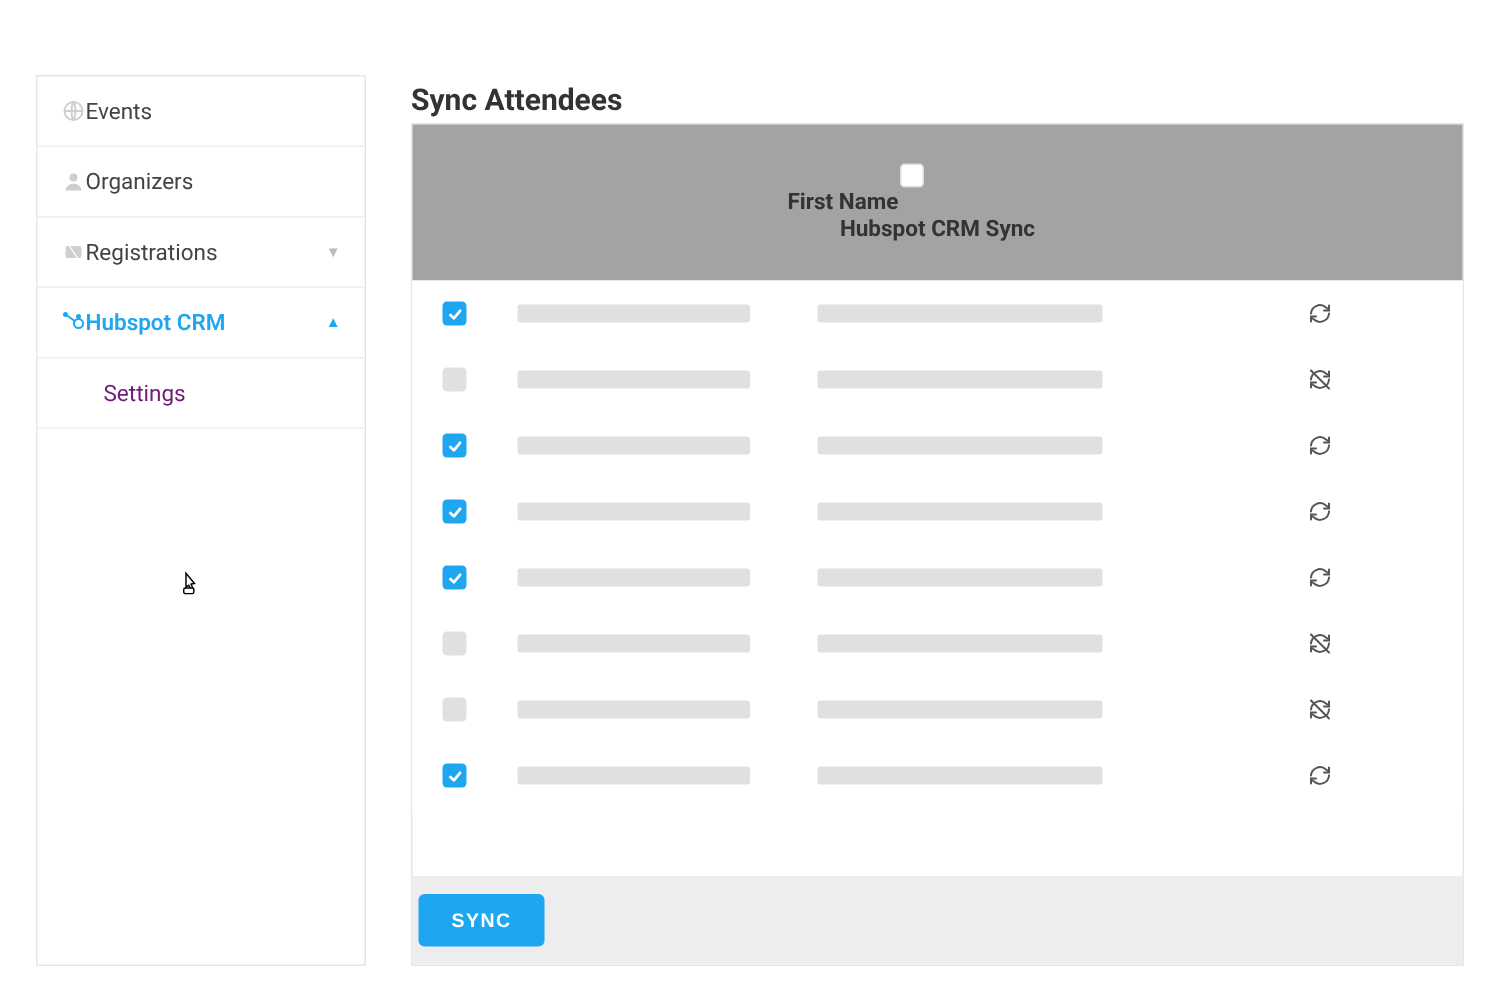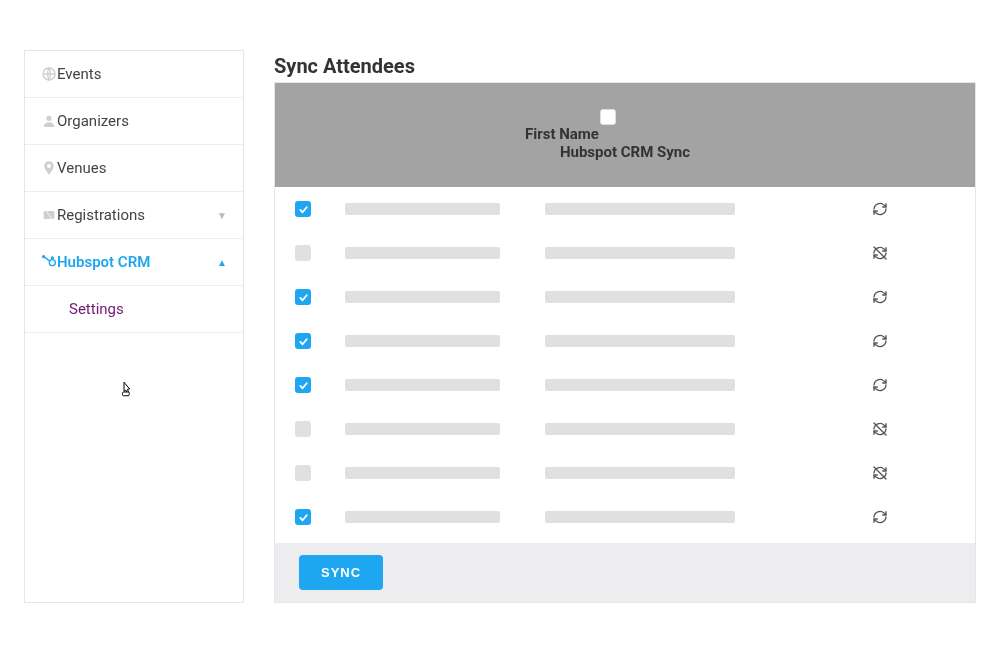--- a/index.html
+++ b/index.html
@@ -94,21 +94,22 @@
 .col-email { width: 260px; font-weight: 700; font-size: 15px; color: #333; }
 .col-sync { flex: 1; text-align: right; font-weight: 700; font-size: 15px; color: #333; }
 .table-body { background: #fff; padding-bottom: 4px;}
 .table-row {
   display: flex;
   align-items: center;
   padding: 14px 20px;
 }
 .table-footer {
   background: #ededef;
-  padding: 12px 24px;
+  padding: 12px 4px;
+  margin-top: 41px;
 }
 .sync-btn {
   background: #1ea6f1;
   color: #fff;
   border: none;
   border-radius: 4px;
   padding: 10px 22px;
   font-weight: 700;
   letter-spacing: 1px;
   font-size: 13px;
@@ -167,28 +168,20 @@
     <div class="sidebar-item">
       <span class="icon">
         <svg viewBox="0 0 24 24" fill="#cfcfcf">
             <circle cx="12" cy="8" r="4"></circle>
             <path d="M4 21c0-4 4-7 8-7s8 3 8 7z"></path>
           </svg>
       </span>
       <span>Organizers</span>
     </div>
 
-    <div class="sidebar-item">
-      <span class="icon">
-        <svg viewBox="0 0 24 24" fill="#cfcfcf">
-            <path d="M12 2C8 2 5 5 5 9c0 5 7 13 7 13s7-8 7-13c0-4-3-7-7-7zm0 10a3 3 0 110-6 3 3 0 010 6z"></path>
-          </svg>
-      </span>
-      <span>Venues</span>
-    </div>
 
     <div class="sidebar-item">
       <span class="icon">
         <svg viewBox="0 0 24 24" fill="#cfcfcf">
             <rect x="4" y="6" width="16" height="12" rx="2"></rect>
             <path d="M8 6l8 12" stroke="#fff" stroke-width="1.3"></path>
           </svg>
       </span>
       <span>Registrations</span>
       <span class="chevron">▼</span>

